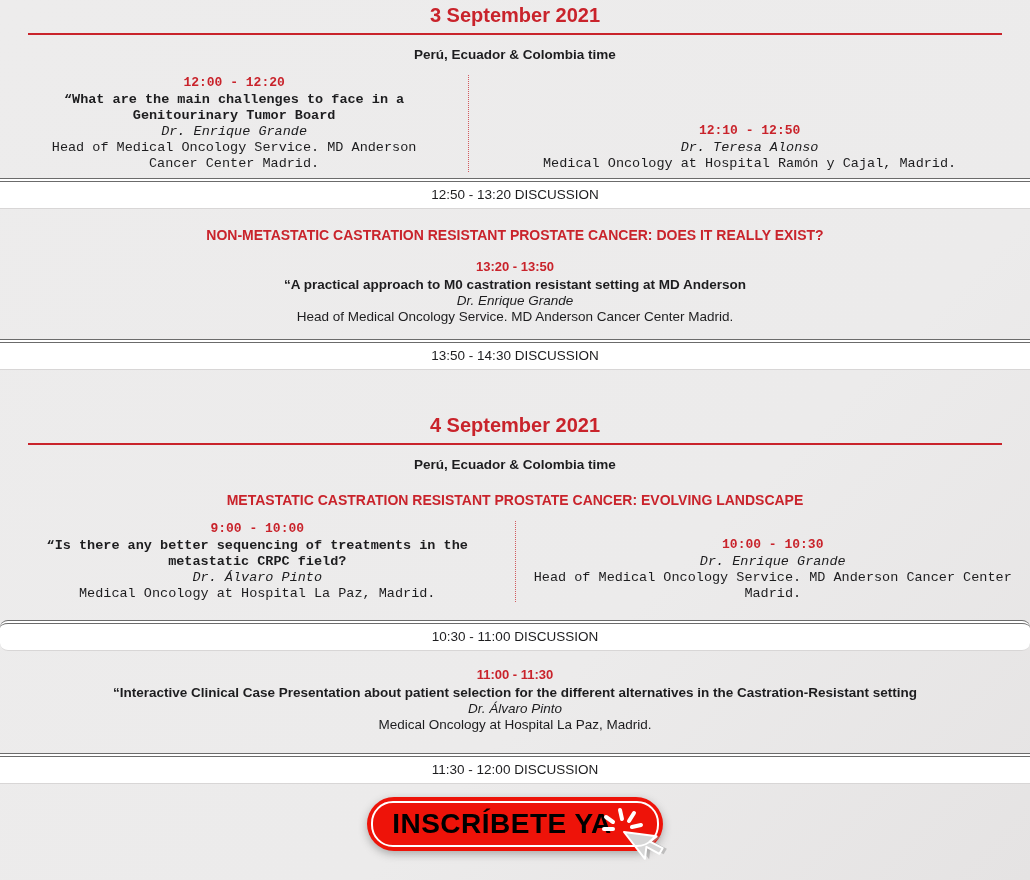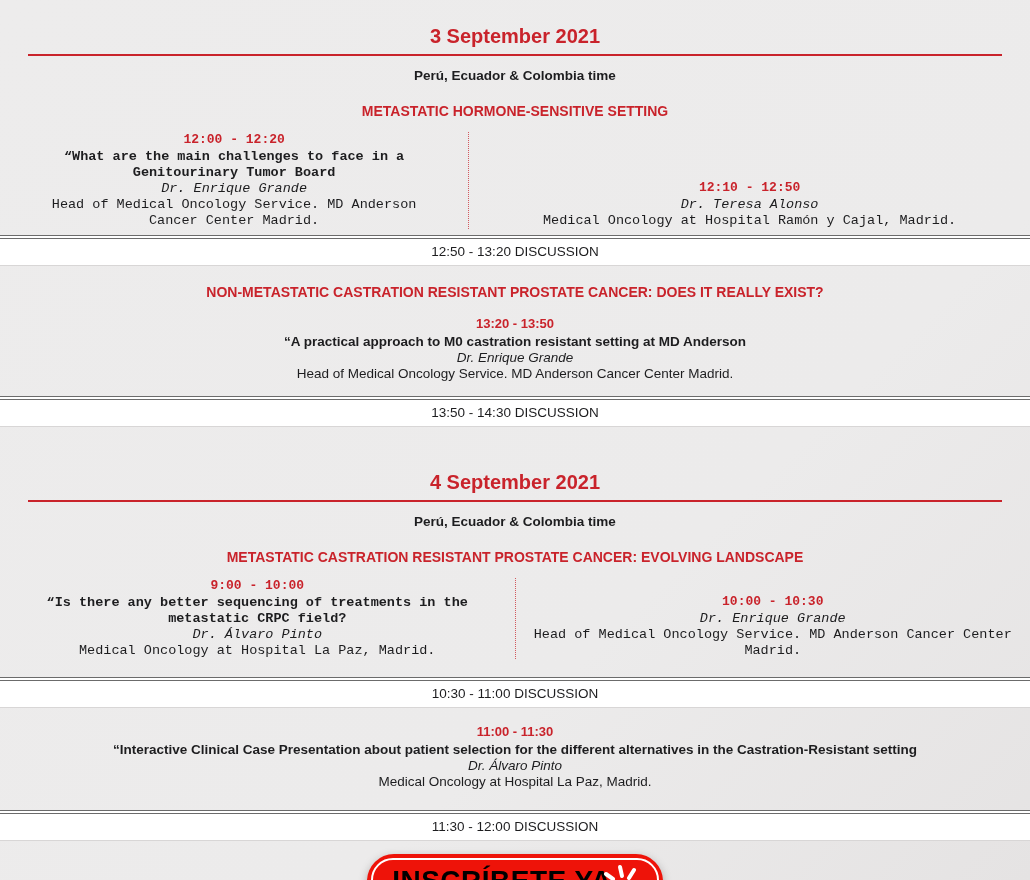--- a/index.html
+++ b/index.html
@@ -8,21 +8,21 @@
     --ink:#1d1d1f;
     --bg:#ecebeb;
   }
   *{box-sizing:border-box;}
   body{margin:0;font-family:"Liberation Sans",sans-serif;color:var(--ink);}
   .page{
     width:1030px;height:880px;overflow:hidden;text-align:center;
     background:linear-gradient(135deg,#edecec 0%,#ecebeb 65%,#e5e3e3 100%);
   }
   .day-title{font-size:20px;line-height:22px;font-weight:700;color:var(--red);}
-  .day1 .day-title{padding-top:25px;}
+  .day1 .day-title{padding-top:4px;}
   .day2 .day-title{padding-top:44px;}
   .red-rule{border:0;border-top:2px solid var(--red);margin:7px 28px 0;}
   .timezone{margin-top:12px;font-size:13.5px;font-weight:700;}
   .section-heading{margin-top:20px;font-size:14px;font-weight:700;color:var(--red);}
   .section-heading.second{margin-top:18px;}
   .sessions-row{display:flex;margin-top:13px;align-items:flex-end;font-family:Liberation Mono, monospace;}
   .sessions-row .col{padding:0 14px;}
   .d1-left{width:45.5%;}
   .d1-right{width:54.5%;}
   .d2-left{width:50%;}
@@ -34,21 +34,21 @@
   .session .speaker{font-style:italic;}
   .session .affiliation{white-space:pre-line;}
   .single-session{margin-top:16px;}
   .single-session .time{margin-bottom:3px;}
   .discussion-bar{
     background:#fff;border-top:4px double #6b6b6b;border-bottom:1px solid #d8d6d6;
     padding:5px 0 6px;font-size:13.5px;line-height:15px;
   }
   .bar-1{margin-top:6px;}
   .bar-2{margin-top:14px;}
-  .bar-3{margin-top:18px;}
+  .bar-3{margin-top:18px;border-radius:8px;}
   .bar-4{margin-top:20px;}
   .register-wrap{margin-top:13px;display:flex;justify-content:center;}
   .register-button{
     position:relative;width:296px;height:54px;border-radius:27px;border:0;cursor:pointer;
     background:var(--btn-red);box-shadow:0 3px 8px rgba(70,70,70,.4);
     display:flex;align-items:center;justify-content:center;
   }
   .register-button::after{
     content:"";position:absolute;inset:4px;border:2px solid #fff;border-radius:22px;pointer-events:none;
   }
@@ -58,21 +58,20 @@
 </head>
 <body>
 
 <div class="page">
 
   <section class="day1">
     <div class="day-title">3 September 2021</div>
     <hr class="red-rule">
     <div class="timezone">Perú, Ecuador &amp; Colombia time</div>
 
-    <div class="section-heading">METASTATIC HORMONE-SENSITIVE SETTING</div>
 
     <div class="sessions-row">
       <div class="col d1-left session">
         <div class="time">12:00 - 12:20</div>
         <div class="title">“What are the main challenges to face in a
 Genitourinary Tumor Board</div>
         <div class="speaker">Dr. Enrique Grande</div>
         <div class="affiliation">Head of Medical Oncology Service. MD Anderson
 Cancer Center Madrid.</div>
       </div>

